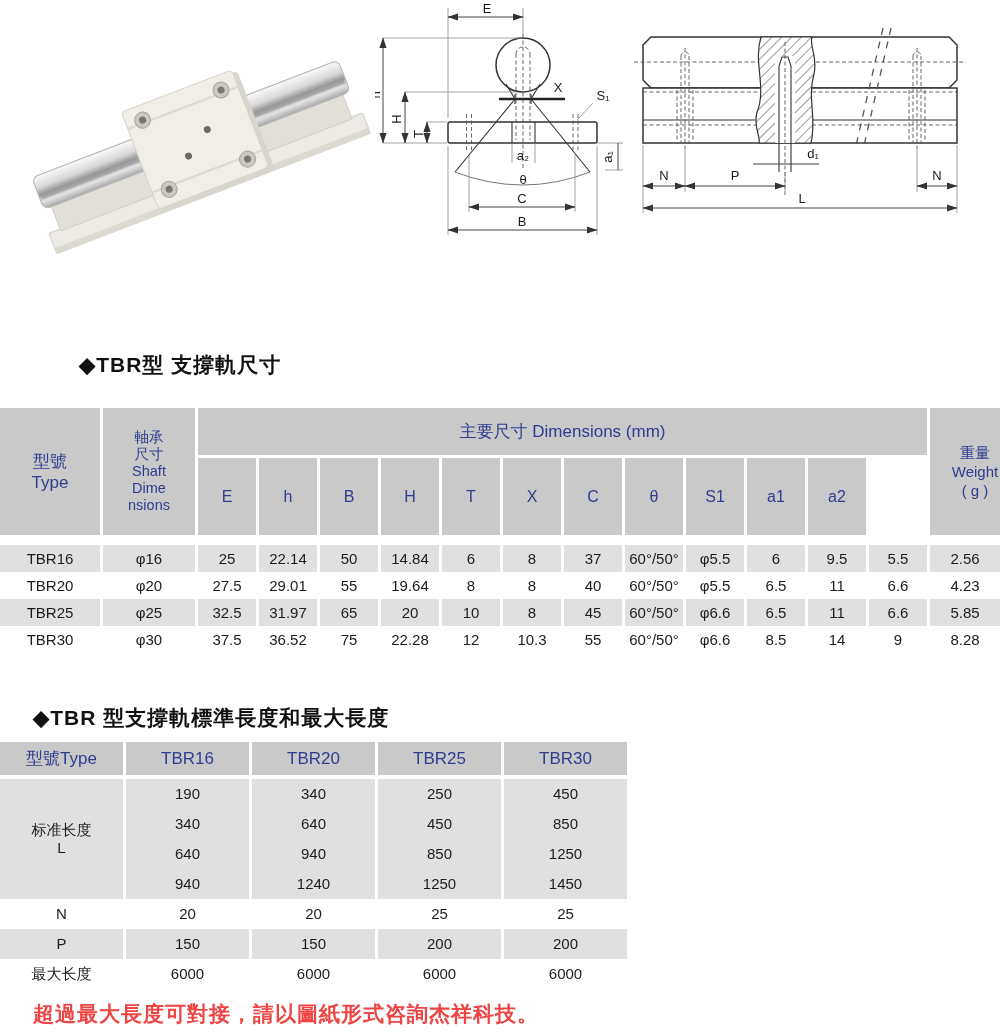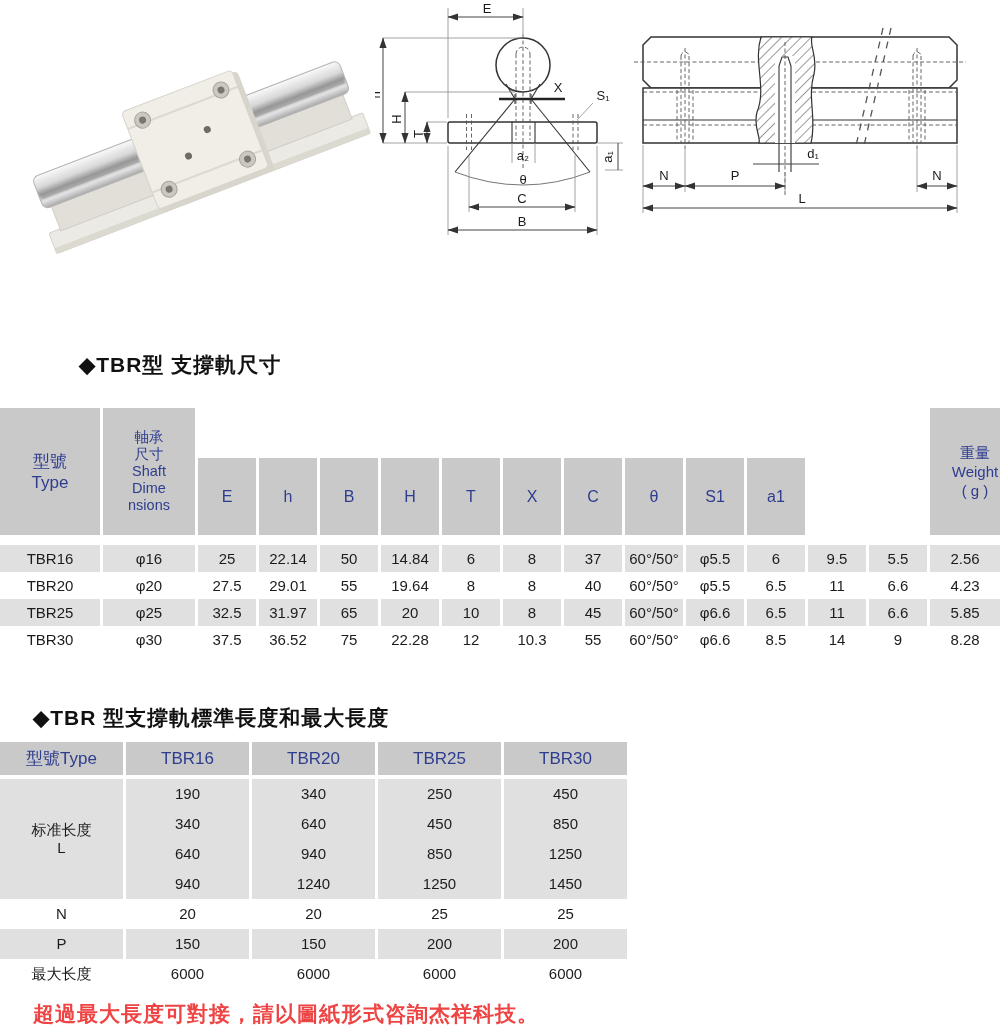--- a/index.html
+++ b/index.html
@@ -234,30 +234,32 @@
 
   <div id="table1" class="abs">
     <div id="t1head" class="t1cols">
       <div class="h-type">型號
 Type</div>
       <div class="h-shaft">軸承
 尺寸
 Shaft
 Dime
 nsions</div>
+      <div class="h-dims">主要尺寸 Dimensions (mm)</div>
       <div class="h-col" style="grid-column:3">E</div>
       <div class="h-col" style="grid-column:4">h</div>
       <div class="h-col" style="grid-column:5">B</div>
       <div class="h-col" style="grid-column:6">H</div>
       <div class="h-col" style="grid-column:7">T</div>
       <div class="h-col" style="grid-column:8">X</div>
       <div class="h-col" style="grid-column:9">C</div>
       <div class="h-col" style="grid-column:10">θ</div>
       <div class="h-col" style="grid-column:11">S1</div>
       <div class="h-col" style="grid-column:12">a1</div>
+      <div class="h-col" style="grid-column:13">a2</div>
       <div class="h-weight">重量
 Weight
 ( g )</div>
     </div>
     <div id="t1body">
       <div class="t1cols t1row shade">
         <div>TBR16</div>
         <div>φ16</div>
         <div>25</div>
         <div>22.14</div>

